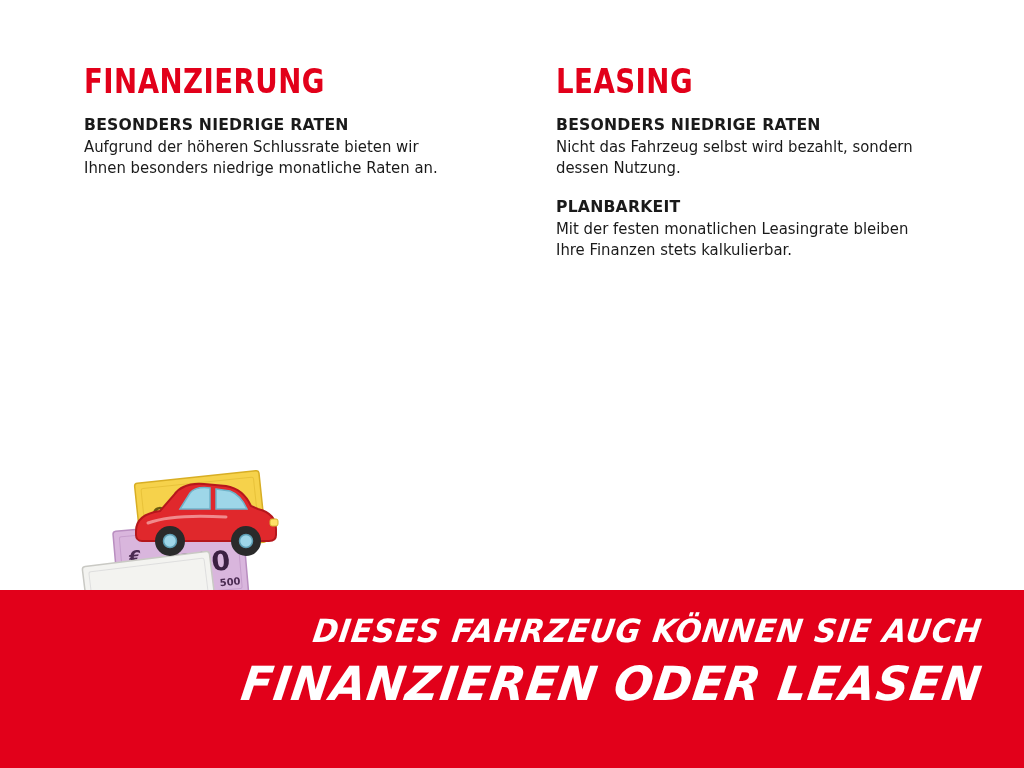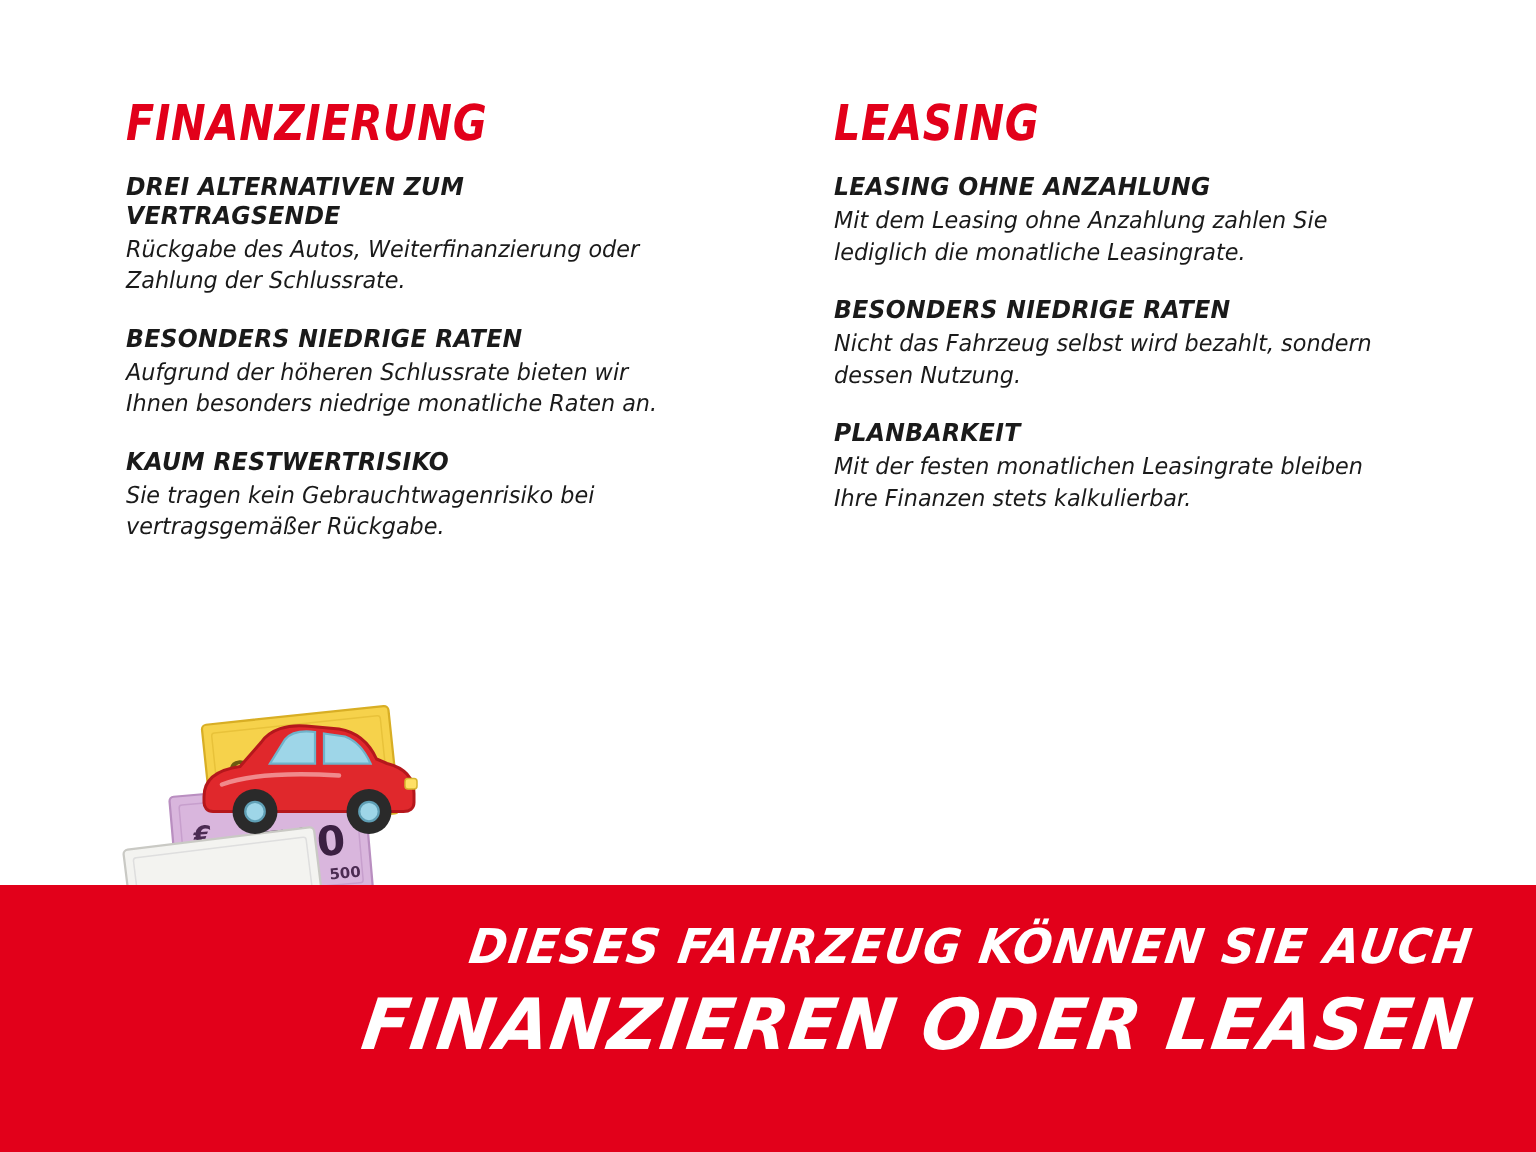--- a/index.html
+++ b/index.html
@@ -24,21 +24,20 @@
   .columns {
     position: absolute;
     top: 62px;
     left: 0;
     width: 1024px;
     display: flex;
     flex-direction: row;
   }
   .col {
     box-sizing: border-box;
-    font-style: italic;
   }
   .col-left {
     width: 480px;
     padding-left: 84px;
     padding-right: 10px;
   }
   .col-right {
     width: 460px;
     padding-left: 76px;
     padding-right: 10px;
@@ -127,44 +126,32 @@
 </head>
 <body>
 
 <div class="page">
 
   <div class="columns">
 
     <div class="col col-left">
       <h1 class="col-title">Finanzierung</h1>
 
-      <div class="block">
-        <p class="block-head">DREI ALTERNATIVEN ZUM VERTRAGSENDE</p>
-        <p class="block-body">Rückgabe des Autos, Weiterfinanzierung oder Zahlung der Schlussrate.</p>
-      </div>
 
       <div class="block">
         <p class="block-head">BESONDERS NIEDRIGE RATEN</p>
         <p class="block-body">Aufgrund der höheren Schlussrate bieten wir Ihnen besonders niedrige monatliche Raten an.</p>
       </div>
 
 
-      <div class="block">
-        <p class="block-head">KAUM RESTWERTRISIKO</p>
-        <p class="block-body">Sie tragen kein Gebrauchtwagenrisiko bei vertragsgemäßer Rückgabe.</p>
-      </div>
     </div>
 
     <div class="col col-right">
       <h1 class="col-title">Leasing</h1>
 
-      <div class="block">
-        <p class="block-head">LEASING OHNE ANZAHLUNG</p>
-        <p class="block-body">Mit dem Leasing ohne Anzahlung zahlen Sie lediglich die monatliche Leasingrate.</p>
-      </div>
 
       <div class="block">
         <p class="block-head">BESONDERS NIEDRIGE RATEN</p>
         <p class="block-body">Nicht das Fahrzeug selbst wird bezahlt, sondern dessen Nutzung.</p>
       </div>
 
       <div class="block">
         <p class="block-head">PLANBARKEIT</p>
         <p class="block-body">Mit der festen monatlichen Leasingrate bleiben Ihre Finanzen stets kalkulierbar.</p>
       </div>

